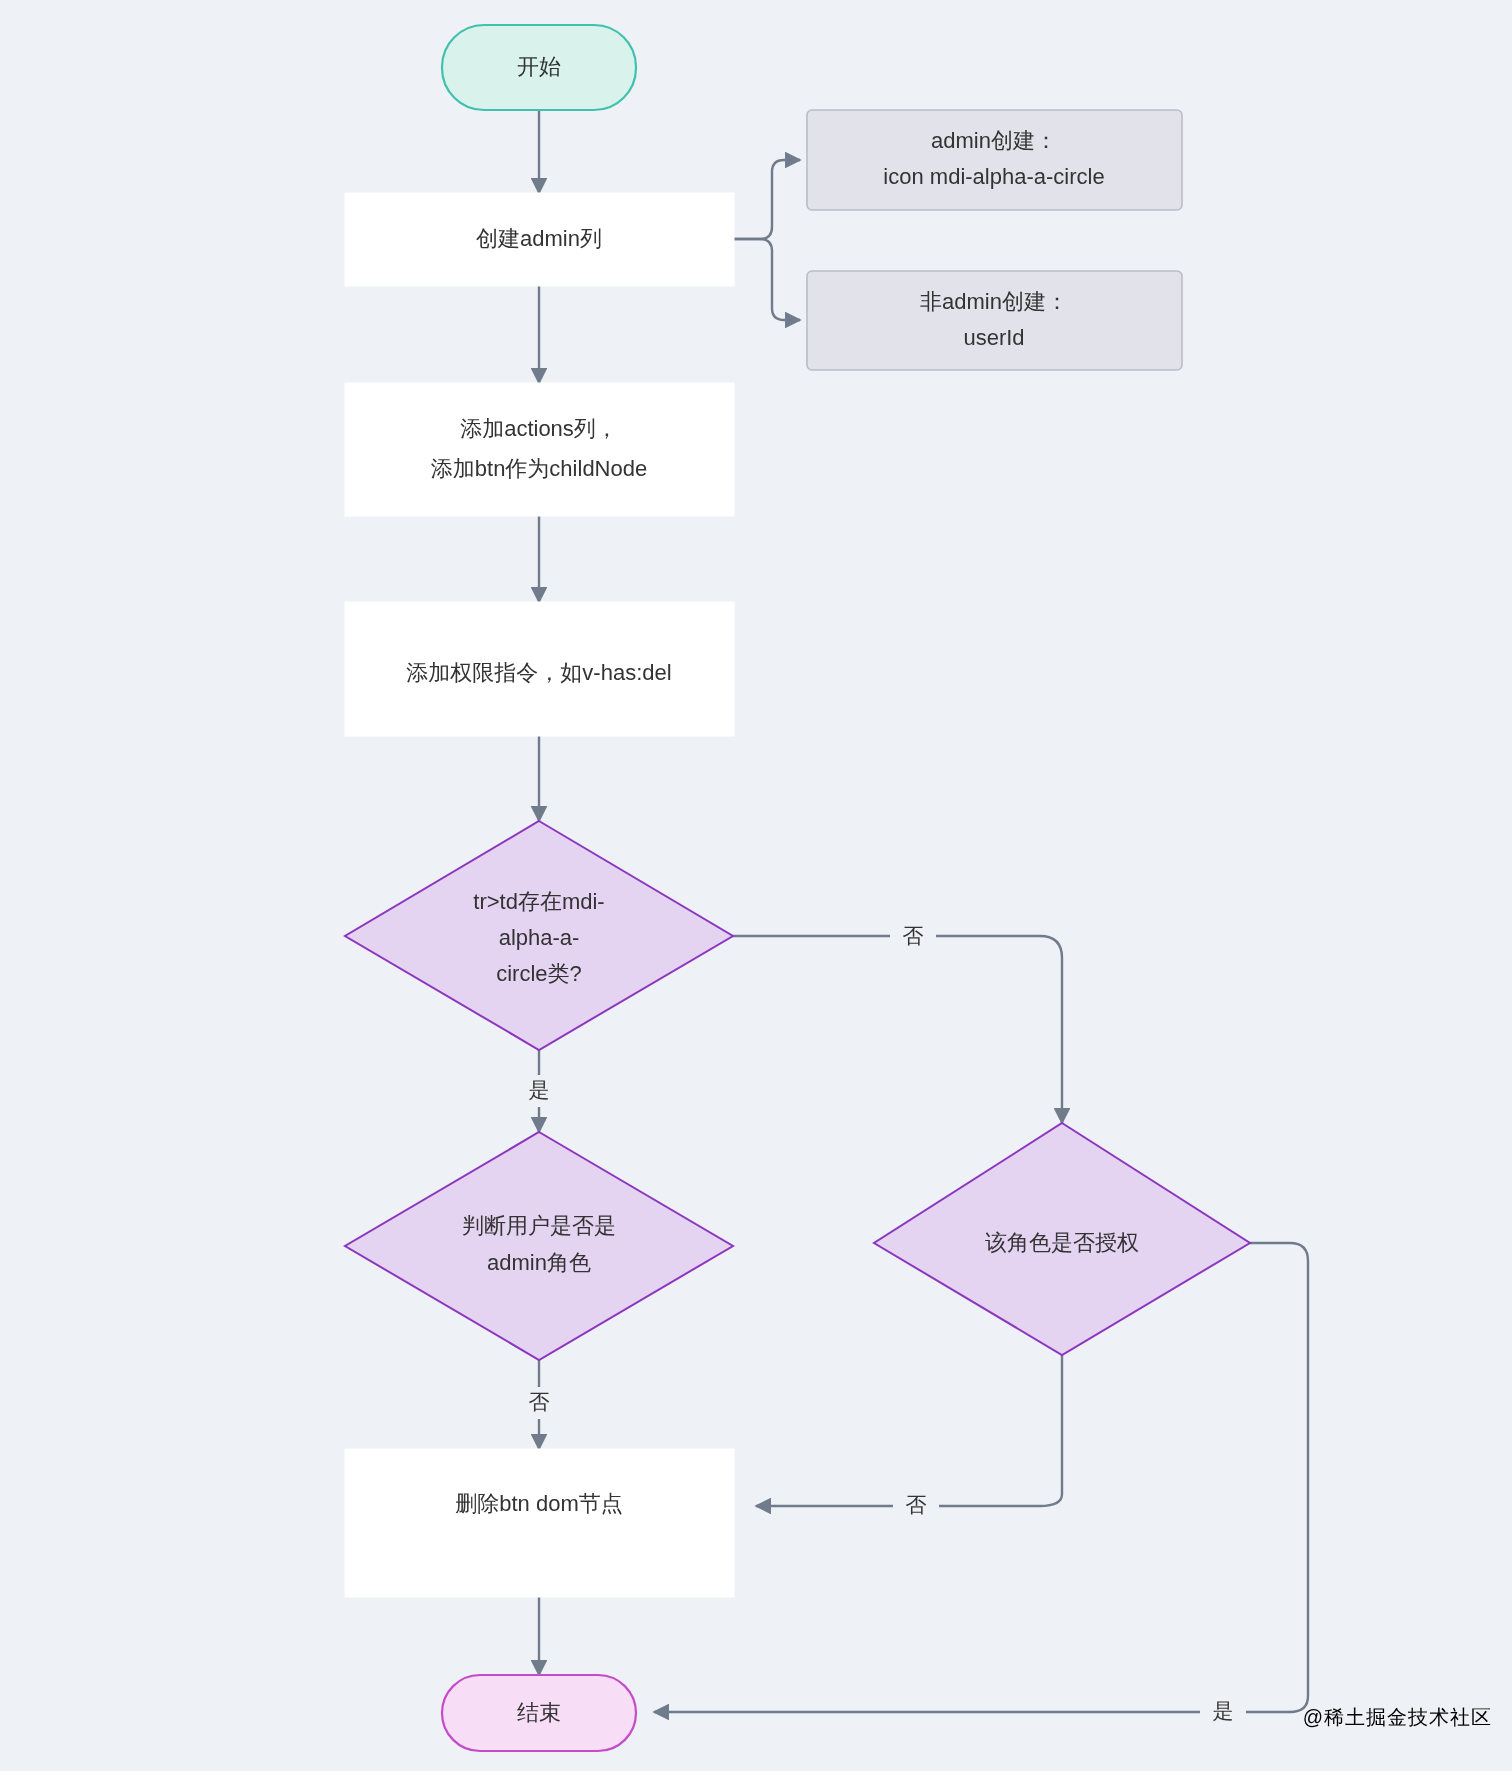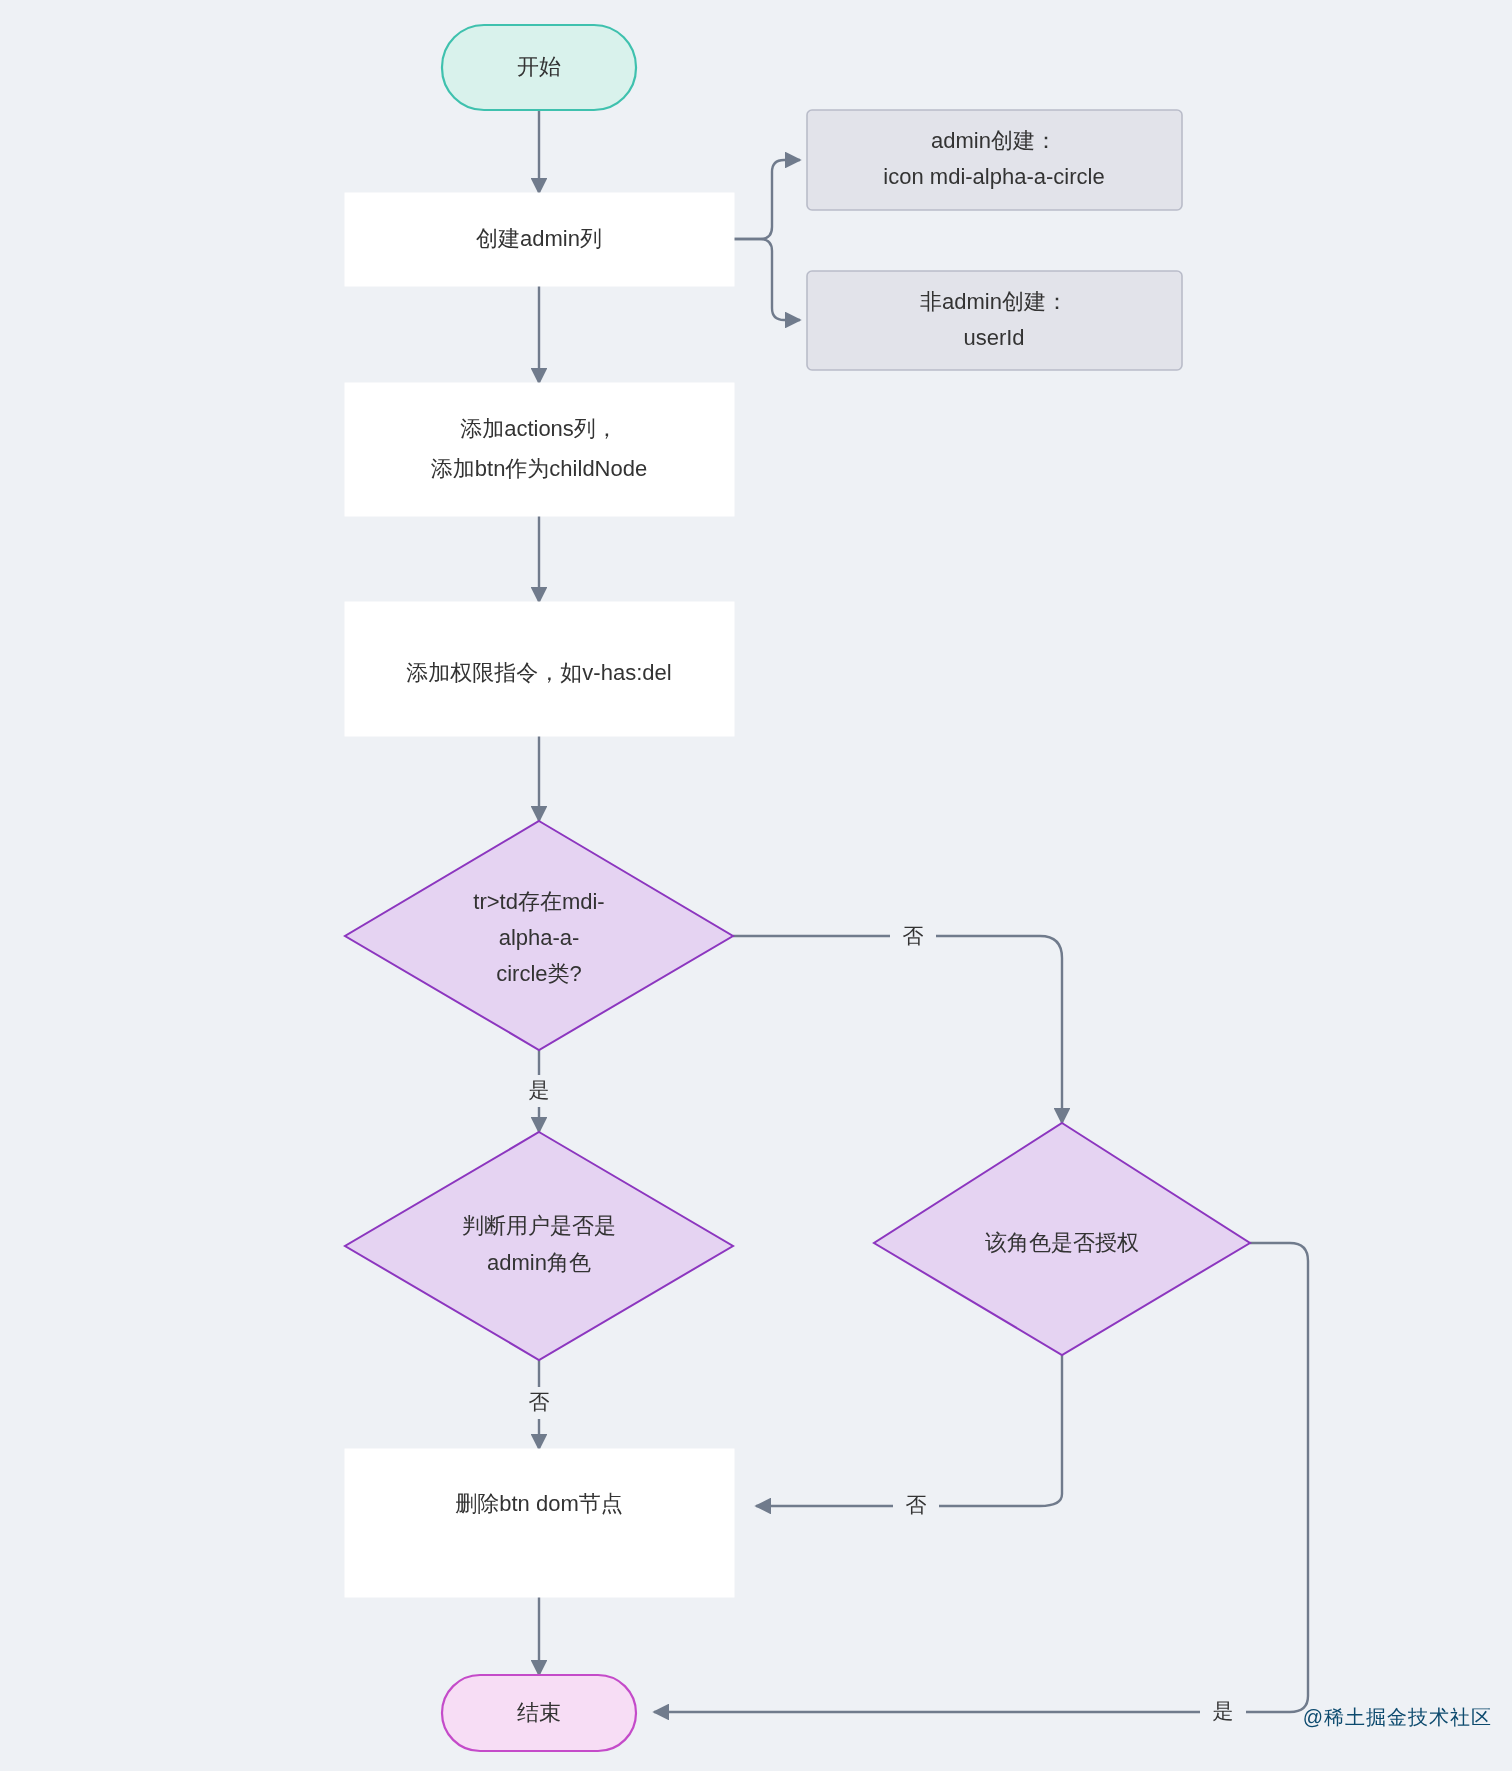--- a/index.html
+++ b/index.html
@@ -67,21 +67,21 @@
     fill: #f7ddf5;
     stroke: #c44bc9;
     stroke-width: 2.2px;
   }
   .watermark {
     position: absolute;
     right: 20px;
     bottom: 40px;
     font-family: "Liberation Sans", "DejaVu Sans", sans-serif;
     font-size: 20px;
-    color: #0c4a6e;
+    color: #000000;
     letter-spacing: 1px;
     user-select: none;
   }
 </style>
 </head>
 <body>
 
 <div id="flow-root">
   <svg class="flow" viewBox="0 0 1512 1771">
     <defs>

